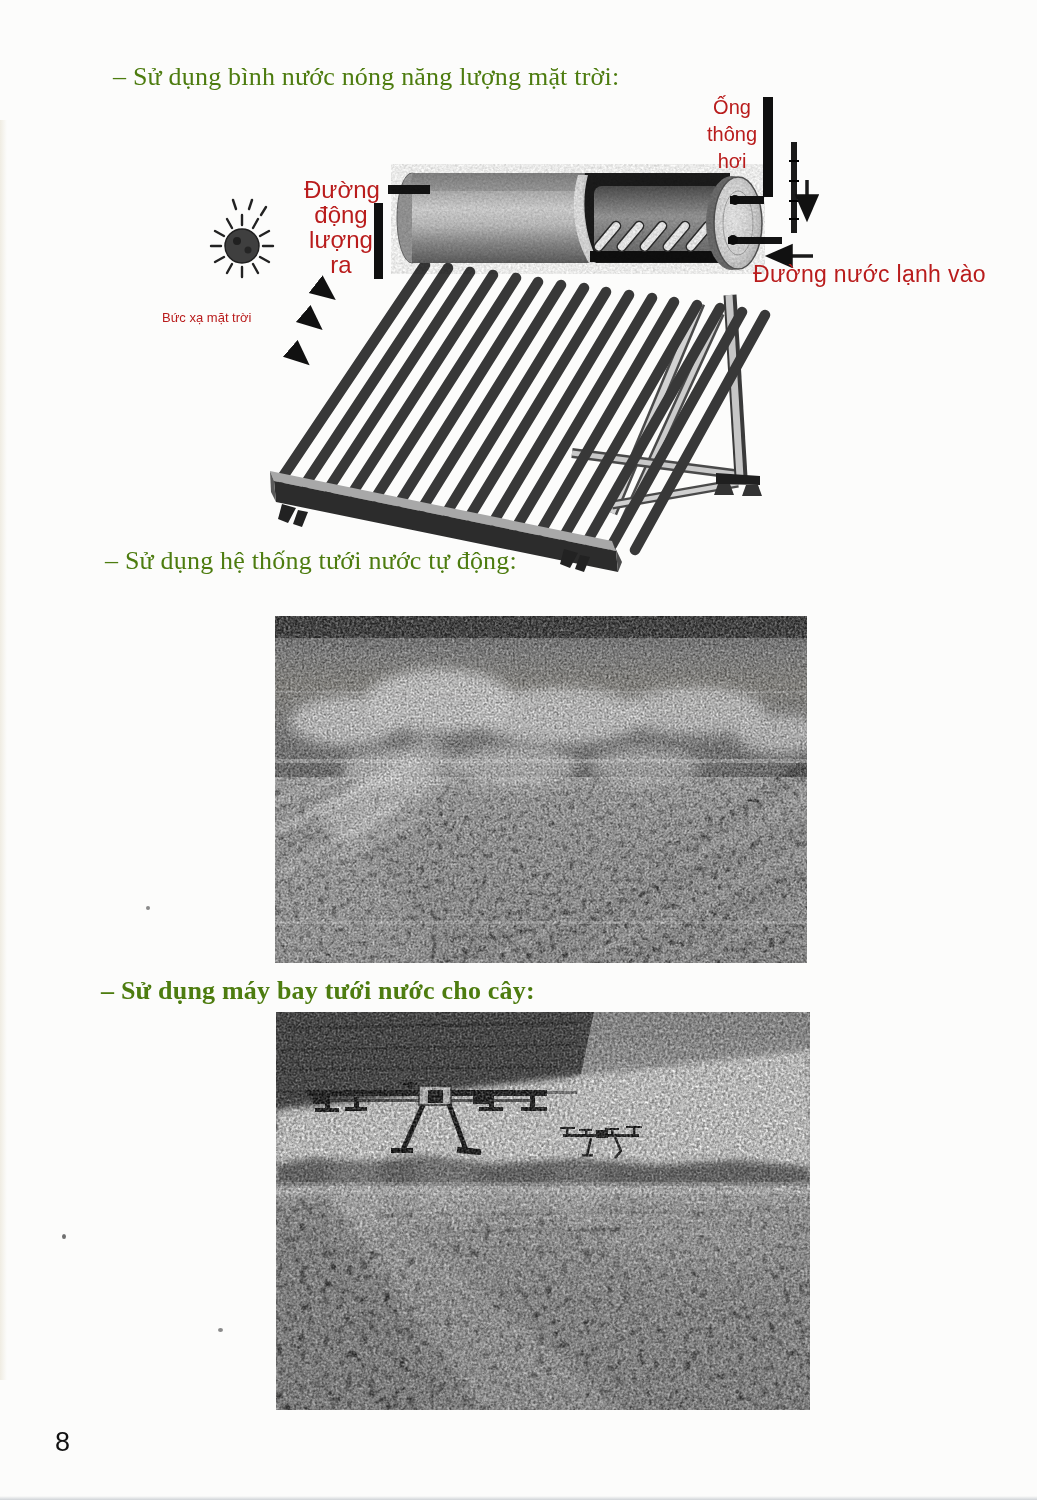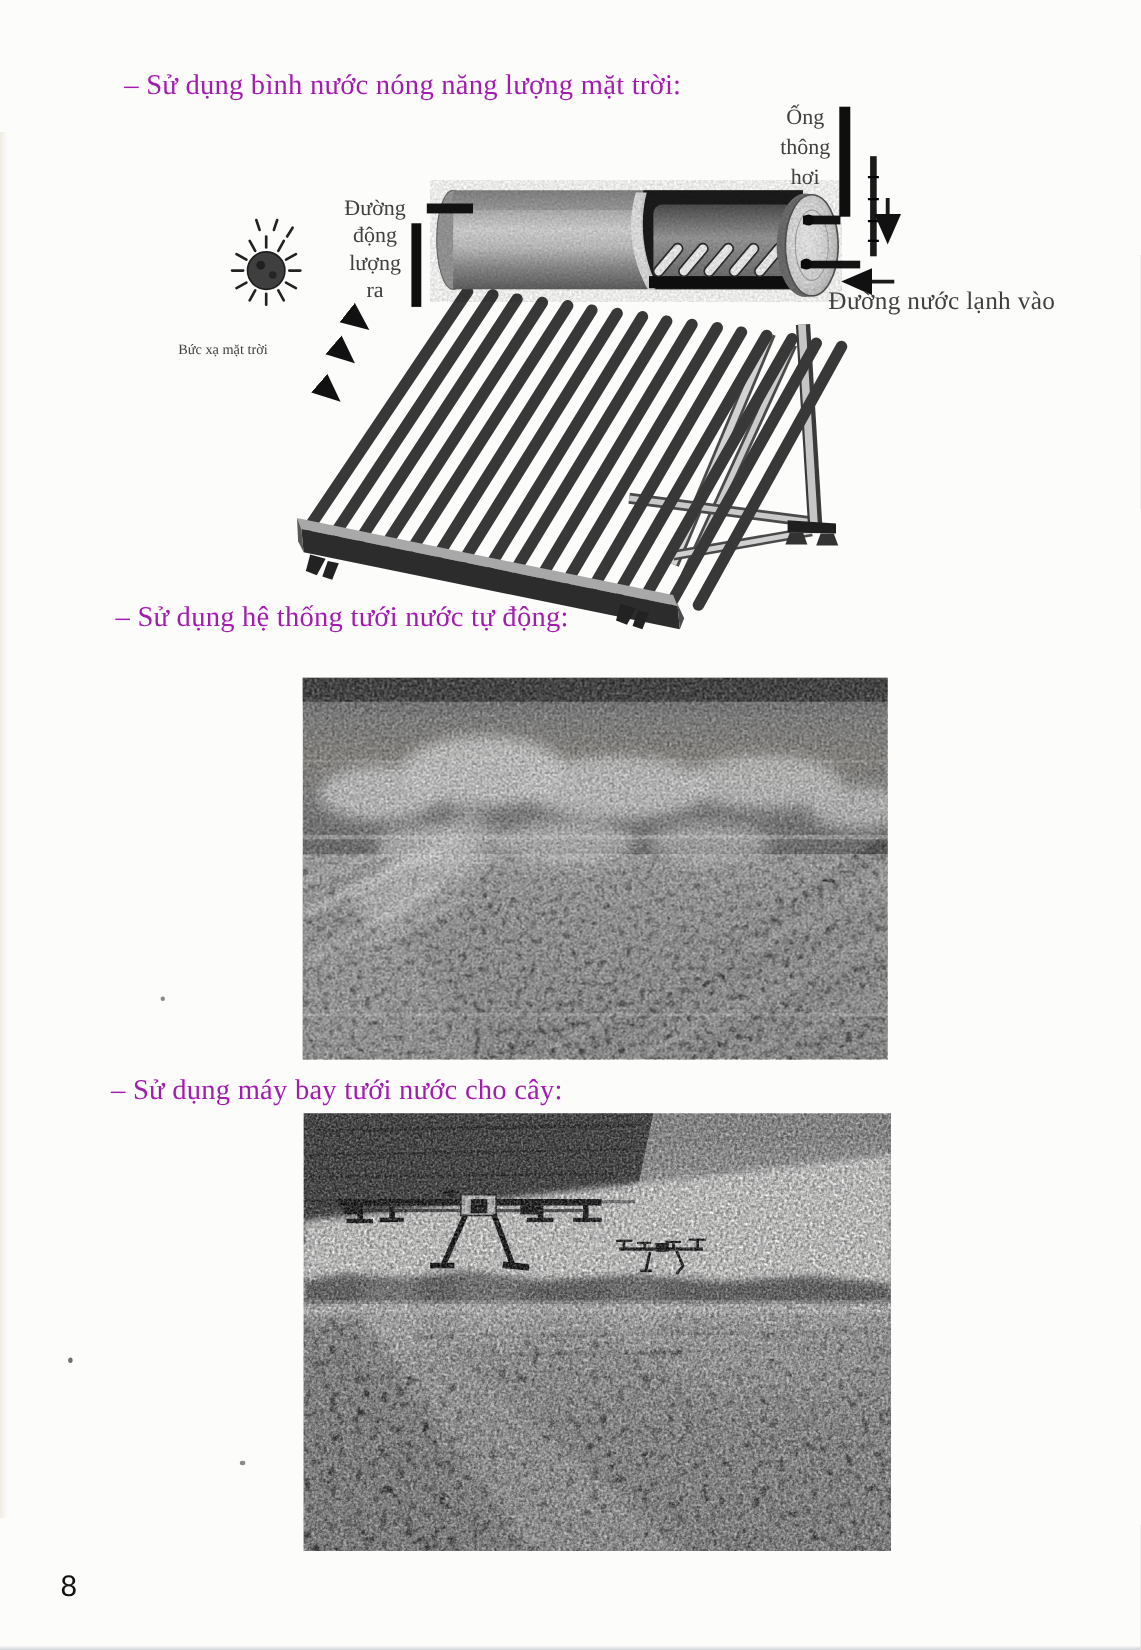--- a/index.html
+++ b/index.html
@@ -13,33 +13,33 @@
     background:linear-gradient(to right,#e6e0cf,rgba(255,255,255,0));
     opacity:.55;
   }
   .bottom-edge{
     position:absolute;left:0;bottom:0;width:100%;height:4px;
     background:linear-gradient(to top,#c4c9ce,rgba(255,255,255,0));
     opacity:.8;
   }
   .heading{
     position:absolute;font-size:26px;letter-spacing:.2px;white-space:nowrap;
-    color:#a21caf;
+    color:#4d7c0f;
   }
   .h1{left:113px;top:62px;}
   .h2{left:105px;top:546px;}
-  .h3{left:101px;top:976px;}
+  .h3{left:101px;top:976px;font-weight:bold;}
   .diagram{position:absolute;left:160px;top:85px;width:860px;height:500px;}
   .diagram svg{position:absolute;left:0;top:0;}
   .dlabel{
-    position:absolute;font-family:Liberation Serif, serif;
-    color:#404040;z-index:5;
+    position:absolute;font-family:Liberation Sans, sans-serif;
+    color:#b91c1c;z-index:5;
   }
   .lbl-vent{left:698px;top:94px;width:68px;text-align:center;font-size:20px;line-height:27px;}
-  .lbl-hot{left:304px;top:177px;width:74px;text-align:center;font-size:20px;line-height:25px;}
+  .lbl-hot{left:304px;top:177px;width:74px;text-align:center;font-size:24px;line-height:25px;}
   .lbl-cold{left:753px;top:261px;width:240px;font-size:23px;letter-spacing:.3px;white-space:nowrap;}
   .lbl-rad{left:162px;top:310px;width:150px;font-size:13px;white-space:nowrap;}
   .photo{position:absolute;display:block;margin:0;padding:0;line-height:0;}
   .photo1{left:275px;top:616px;width:532px;height:347px;}
   .photo2{left:276px;top:1012px;width:534px;height:398px;}
   .page-number{
     position:absolute;left:55px;top:1427px;
     font-family:"Liberation Sans", sans-serif;font-size:27px;color:#111;
   }
   .speck{position:absolute;background:#8a8a8a;border-radius:50%;}

